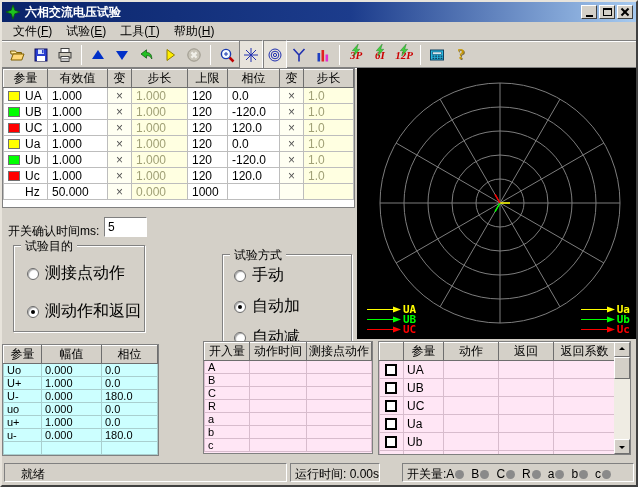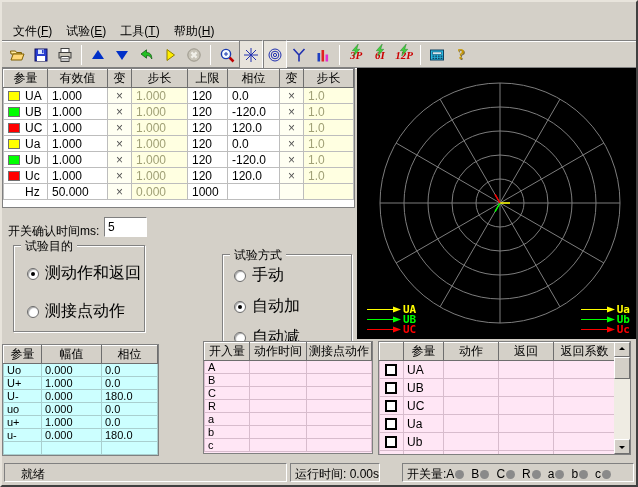--- a/index.html
+++ b/index.html
@@ -121,20 +121,39 @@
   .s3 { left:400px; width:232px; }
   .sw { margin-right:2px; }
   .dot { display:inline-block; width:9px; height:9px; border-radius:50%;
          background:#8a8a8a; margin:0 5px 0 1px; vertical-align:-1px; }
 </style>
 </head>
 <body>
 
 <div class="window">
 
+  <div class="titlebar">
+    <span class="appicon">
+      <svg width="16" height="16" viewBox="0 0 16 16">
+          <path d="M8 1 L9.8 6.2 L15 8 L9.8 9.8 L8 15 L6.2 9.8 L1 8 L6.2 6.2 Z" fill="#1ec41e" stroke="#0a5a0a" stroke-width="0.8"></path>
+        </svg>
+    </span>
+    <span class="title">六相交流电压试验</span>
+    <span class="winbtns">
+      <button class="wbtn">
+          <span class="glyph-min"></span>
+        </button>
+      <button class="wbtn">
+          <span class="glyph-max"></span>
+        </button>
+      <button class="wbtn">
+          <span class="glyph-close"></span>
+        </button>
+    </span>
+  </div>
 
   <div class="menubar" id="menubar">
       <span class="mitem">文件(<u>F</u>)</span>
       <span class="mitem">试验(<u>E</u>)</span>
       <span class="mitem">工具(<u>T</u>)</span>
       <span class="mitem">帮助(<u>H</u>)</span>
     </div>
 
   <div class="toolbar" id="toolbar">
       <button class="tbtn">
@@ -456,26 +475,26 @@
       </div>
   </div>
 
   <label class="conf-label">开关确认时间ms:</label>
   <input class="conf-input" value="5" style="">
 
   <div class="group purpose">
     <span class="glegend">试验目的</span>
     <div>
         <div class="radio-row">
+          <span class="radio"></span>
+          <span>测接点动作</span>
+        </div>
+        <div class="radio-row">
           <span class="radio on"></span>
           <span>测动作和返回</span>
-        </div>
-        <div class="radio-row">
-          <span class="radio"></span>
-          <span>测接点动作</span>
         </div>
       </div>
   </div>
 
   <div class="group mode">
     <span class="glegend">试验方式</span>
     <div>
         <div class="radio-row">
           <span class="radio"></span>
           <span>手动</span>

